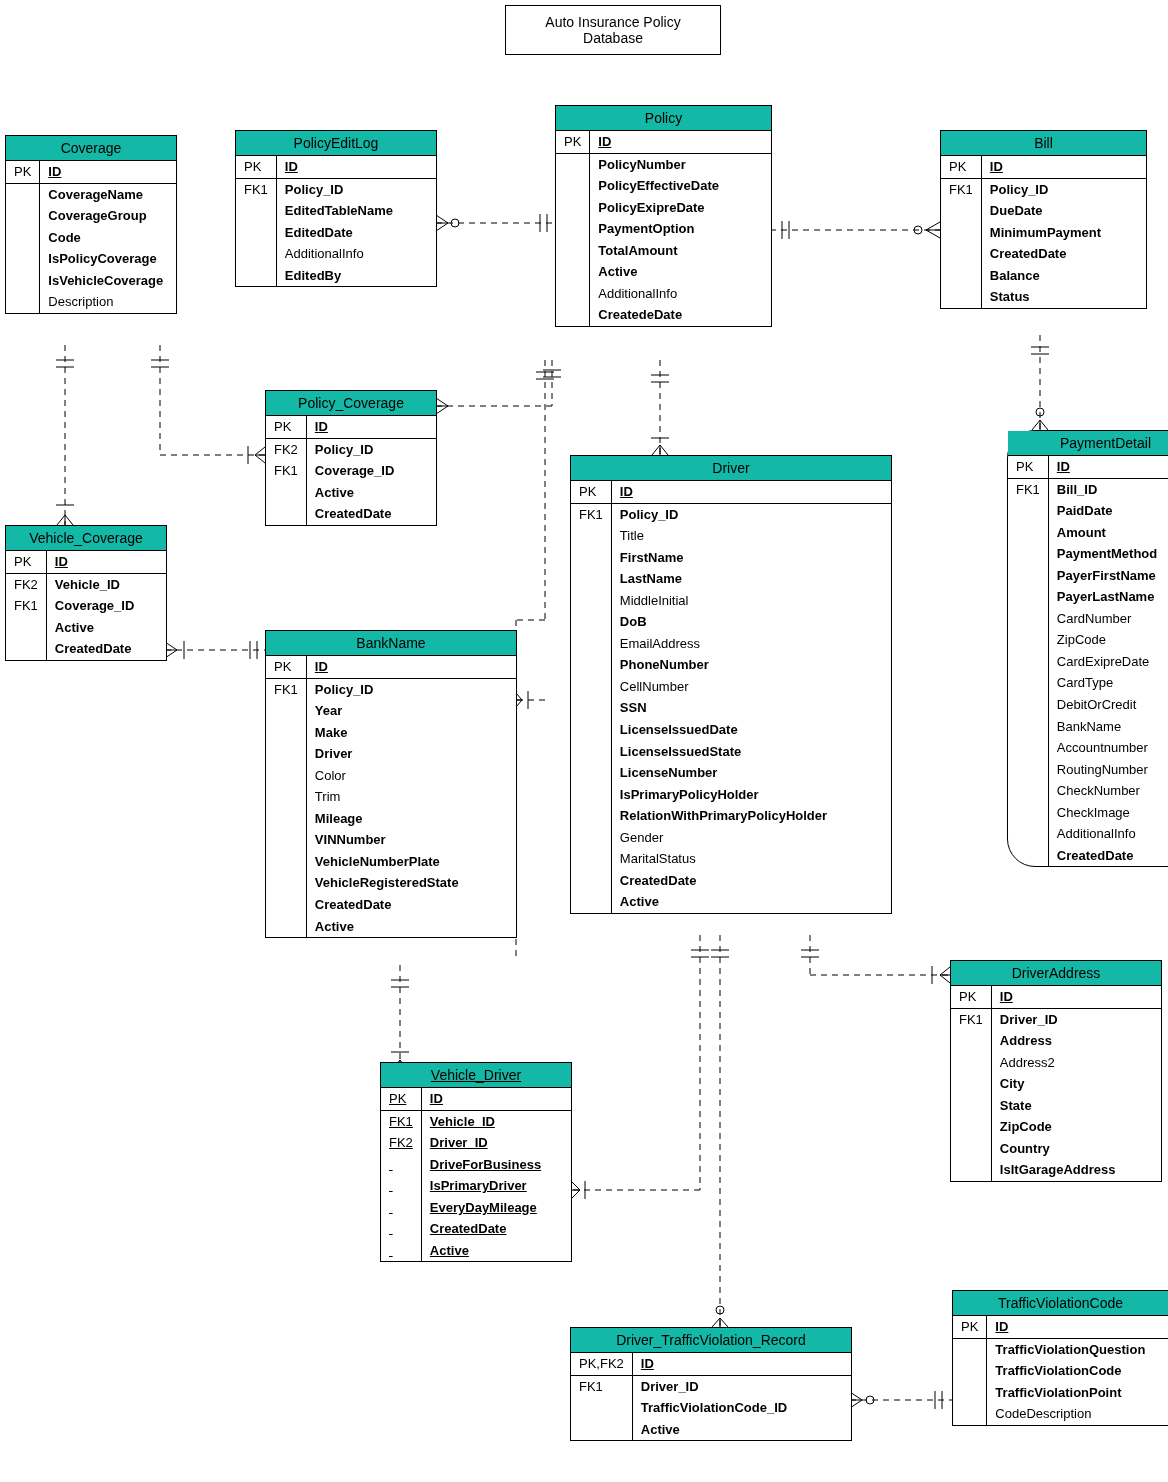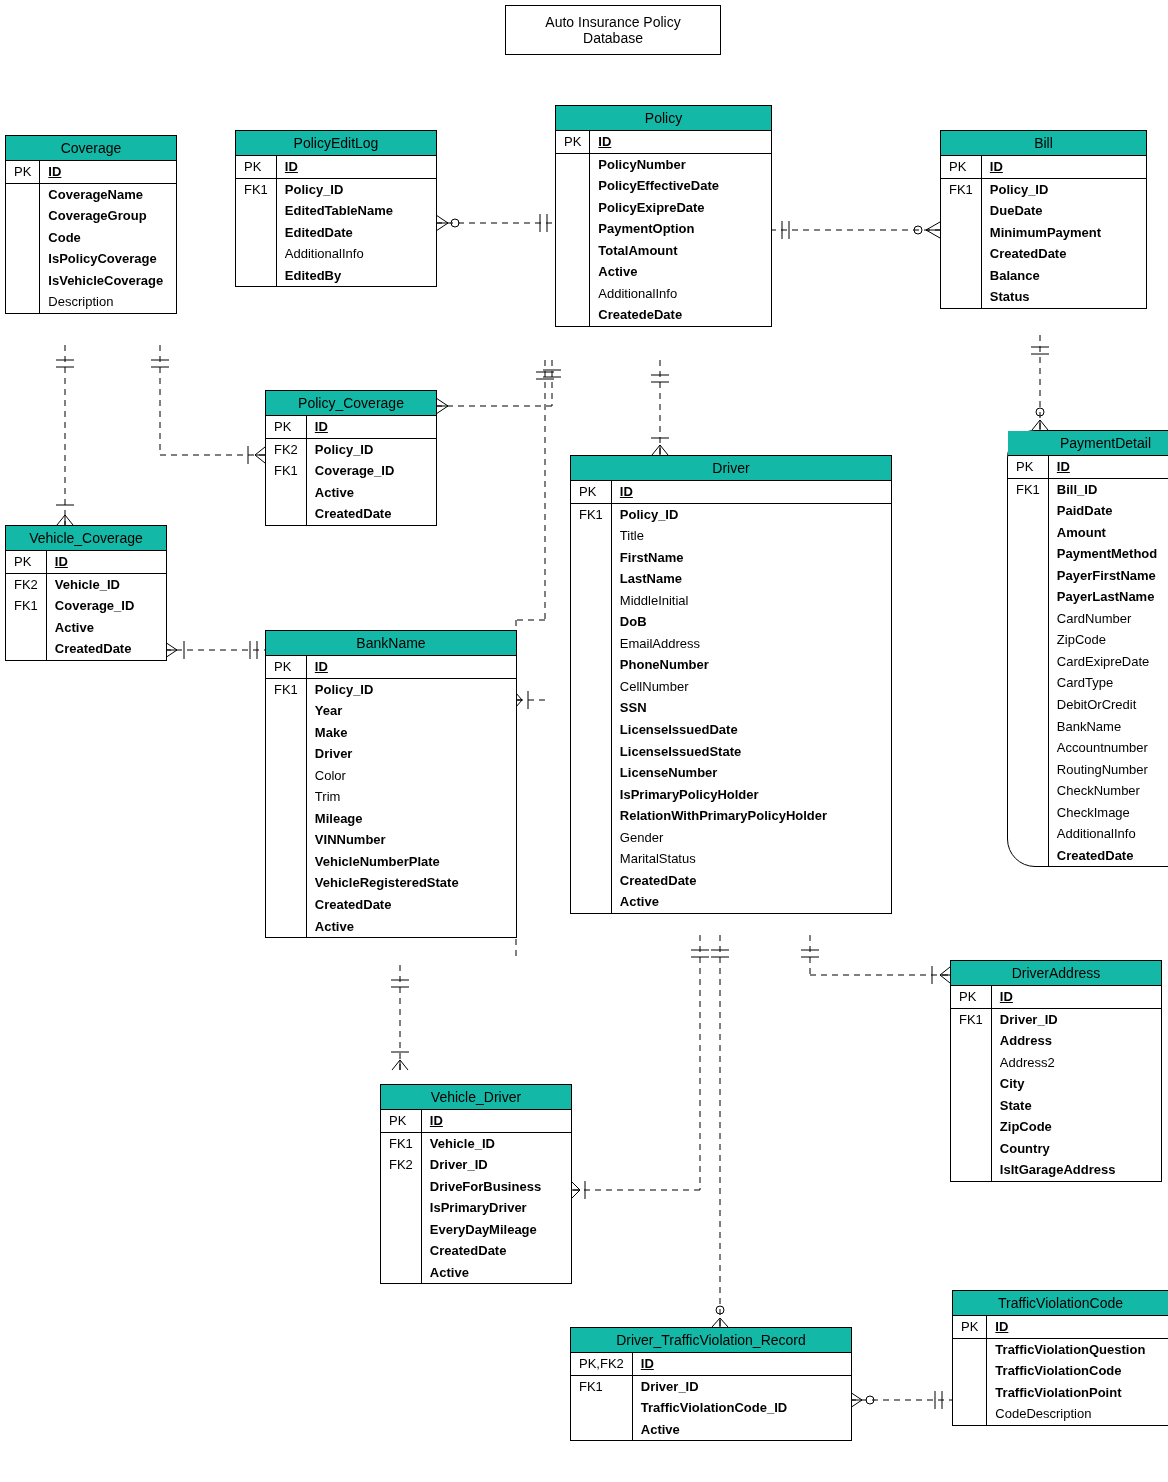--- a/index.html
+++ b/index.html
@@ -345,21 +345,21 @@
             <div class="row"><span class="">BankName</span></div>
             <div class="row"><span class="">Accountnumber</span></div>
             <div class="row"><span class="">RoutingNumber</span></div>
             <div class="row"><span class="">CheckNumber</span></div>
             <div class="row"><span class="">CheckImage</span></div>
             <div class="row"><span class="">AdditionalInfo</span></div>
             <div class="row"><span class="b">CreatedDate</span></div>
           </div>
         </div>
       </div>
-      <div class="entity" style="left: 380px; top: 1084px; width: 190px;">
+      <div class="entity" style="left: 380px; top: 1062px; width: 190px; text-decoration: underline;">
         <div class="entity-title">Vehicle_Driver</div>
         <div class="entity-body">
           <div class="keycol">
             <div class="row sep">PK</div>
             <div class="row">FK1</div>
             <div class="row">FK2</div>
             <div class="row">&nbsp;</div>
             <div class="row">&nbsp;</div>
             <div class="row">&nbsp;</div>
             <div class="row">&nbsp;</div>

